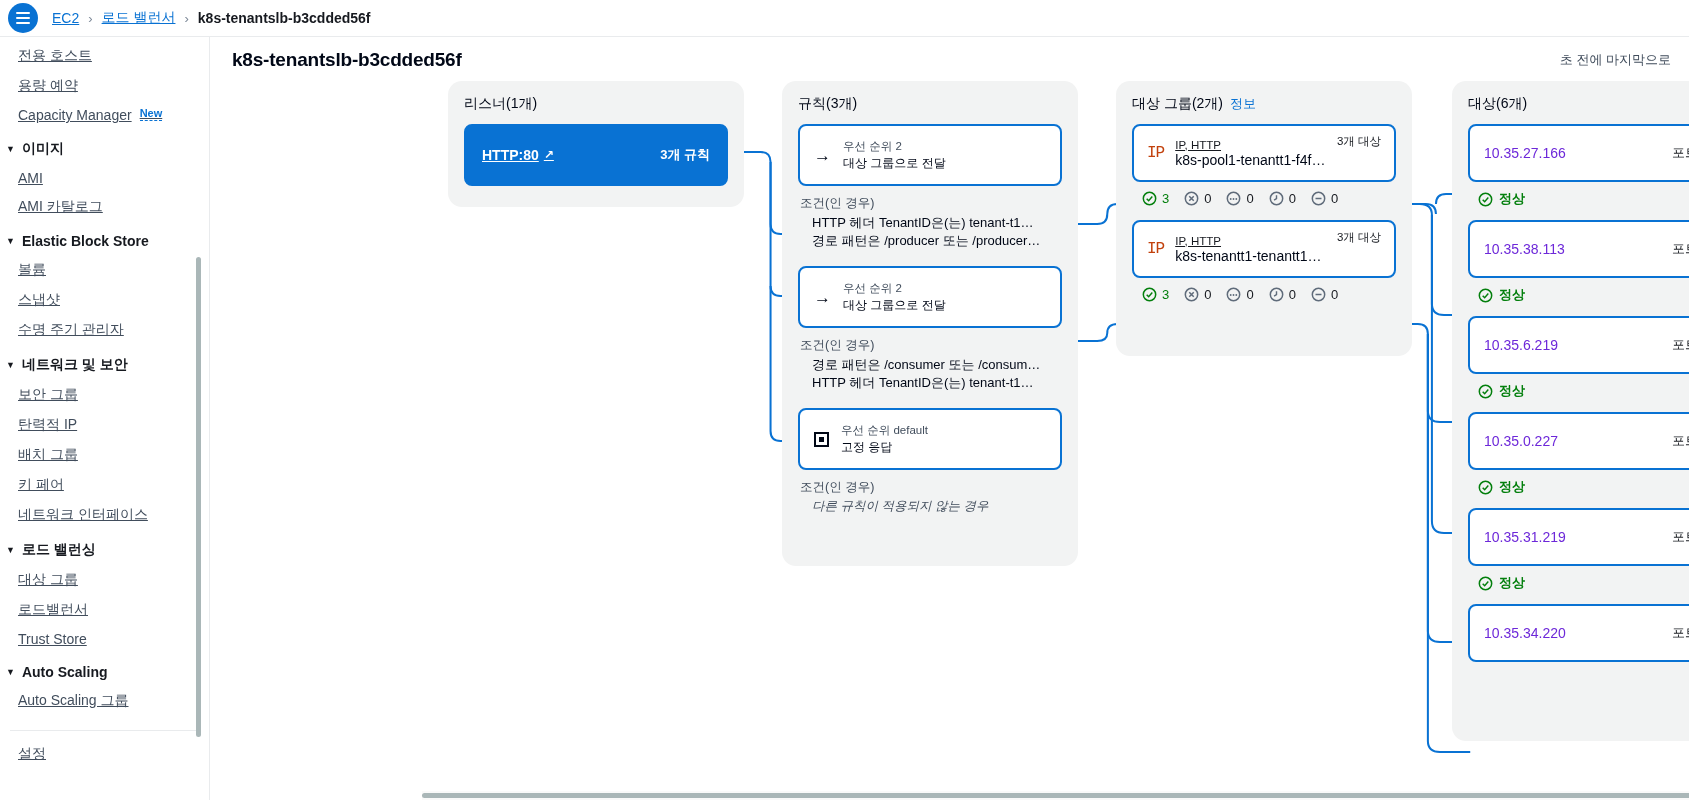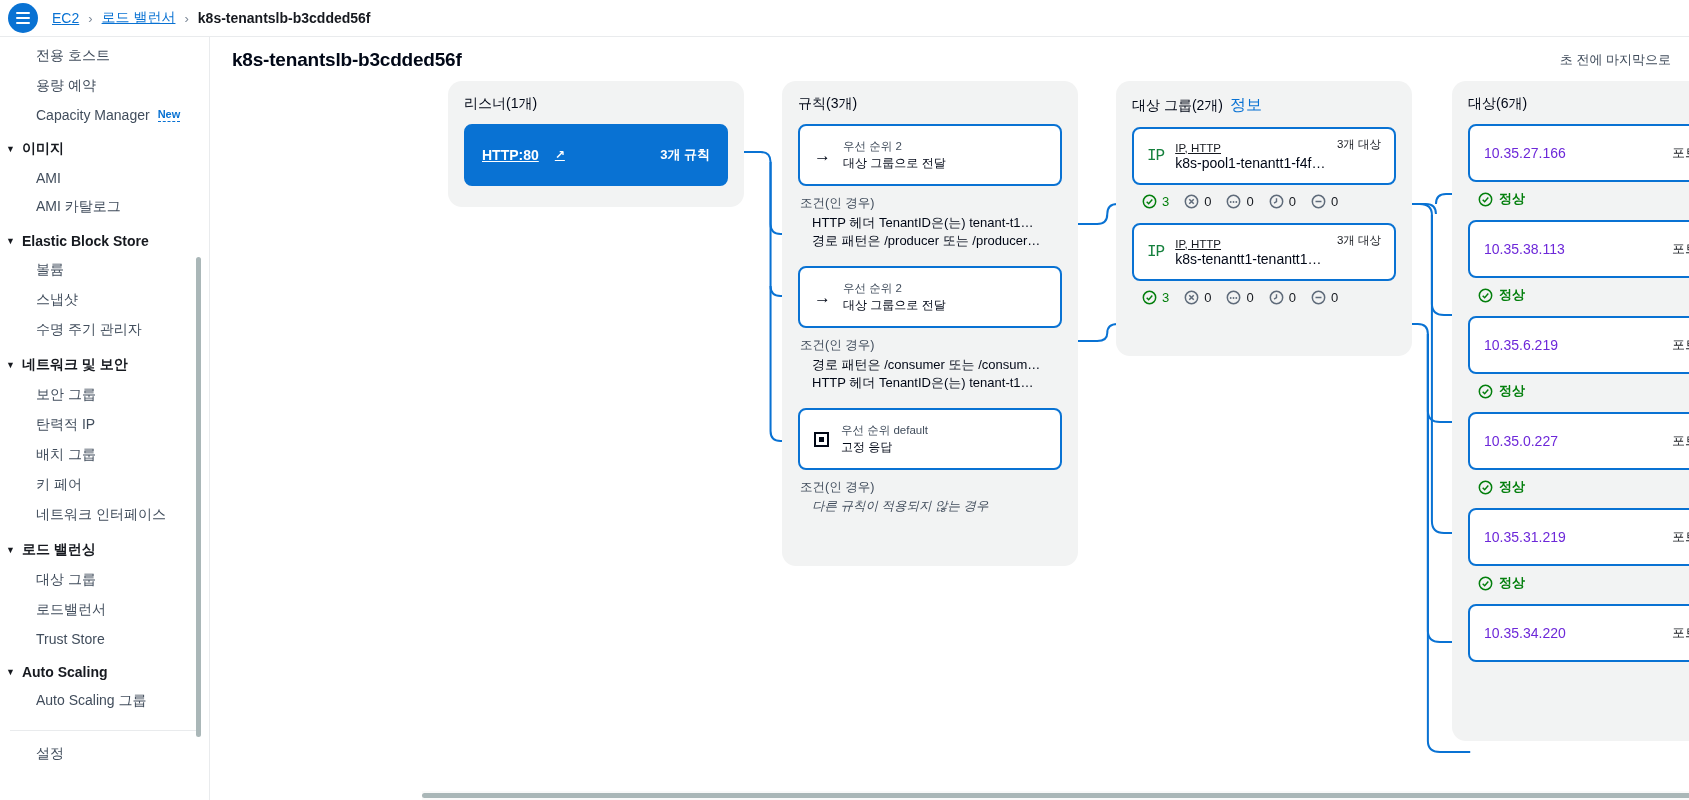--- a/index.html
+++ b/index.html
@@ -51,24 +51,24 @@
     overflow: hidden;
   }
   .nav-group-header {
     display: flex; align-items: center; gap: 7px;
     font-size: 14px; font-weight: bold; color: #16191f;
     padding: 11px 0 6px 6px;
   }
   .caret { font-size: 9px; color: #16191f; line-height: 1; }
   .nav-item {
     font-size: 14px; color: #414d5c;
-    padding: 6px 0 6px 36px;
+    padding: 6px 0 6px 18px;
     cursor: pointer;
     white-space: nowrap;
-    display: flex; align-items: center; gap: 8px;
+    display: flex; align-items: flex-start; gap: 8px; text-decoration: underline;
   }
   .badge-new {
     font-size: 11px; font-weight: bold; color: #0972d3;
     border-bottom: 1px dashed #0972d3;
     padding-bottom: 1px;
   }
   .nav-divider { height: 1px; background: #e9ebed; margin: 14px 10px 8px 10px; }
   
   #side-scroll-track {
     position: absolute; right: 4px; top: 0; width: 5px; height: 100%;
@@ -107,21 +107,21 @@
   .column {
     position: absolute;
     background: #f2f3f3;
     border-radius: 14px;
     padding: 14px 16px 16px 16px;
   }
   .col-title {
     font-size: 14px; color: #000716; margin-bottom: 11px;
     display: flex; align-items: baseline; gap: 7px;
   }
-  .info-link { font-size: 16px; color: #0972d3; text-decoration: none; cursor: pointer; }
+  .info-link { font-size: 13px; color: #0972d3; text-decoration: none; cursor: pointer; }
 
   
   .node {
     background: #fff;
     border: 2px solid #0972d3;
     border-radius: 8px;
     display: flex; align-items: center;
     position: relative;
     z-index: 2;
   }
@@ -129,21 +129,21 @@
 
   
   #col-listener { left: 238px; top: 0; width: 296px; height: 126px; }
   .listener-node {
     height: 62px; padding: 0 16px;
     justify-content: space-between;
   }
   .listener-proto {
     font-size: 14px; font-weight: bold; color: #fff;
     text-decoration: underline; cursor: pointer;
-    display: inline-flex; align-items: center; gap: 16px;
+    display: inline-flex; align-items: center; gap: 5px;
   }
   .ext-ico { font-size: 12px; }
   .listener-rules { font-size: 13px; color: #fff; font-weight: bold; }
 
   
   #col-rules { left: 572px; top: 0; width: 296px; height: 485px; }
   .rule-node {
     height: 62px; padding: 0 14px; gap: 12px;
     margin-bottom: 0;
   }
@@ -166,21 +166,21 @@
     white-space: nowrap; overflow: hidden; text-overflow: ellipsis;
     max-width: 248px;
   }
   .cond-line.italic { font-style: italic; color: #414d5c; font-size: 12.5px; }
 
   
   #col-tg { left: 906px; top: 0; width: 296px; height: 275px; }
   .tg-node { height: 58px; padding: 0 13px; gap: 11px; }
   .tg-ip-ico {
     font-family: "Liberation Mono", monospace;
-    font-size: 16px; color: #15803d; letter-spacing: -1px;
+    font-size: 16px; color: #c2410c; letter-spacing: -1px;
     flex: 0 0 auto;
   }
   .tg-text { flex: 1; min-width: 0; display: flex; flex-direction: column; gap: 1px; }
   .tg-proto { font-size: 11.5px; color: #16191f; text-decoration: underline; }
   .tg-name {
     font-size: 14px; color: #000716;
     white-space: nowrap; overflow: hidden; text-overflow: ellipsis;
   }
   .tg-count { font-size: 11.5px; color: #16191f; flex: 0 0 auto; align-self: flex-start; padding-top: 8px; }
   .health-row { display: flex; align-items: center; gap: 15px; padding: 9px 4px 14px 10px; }

